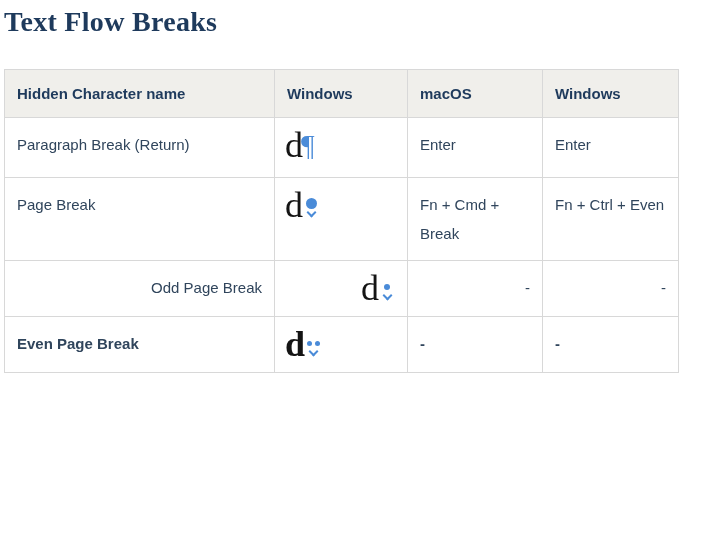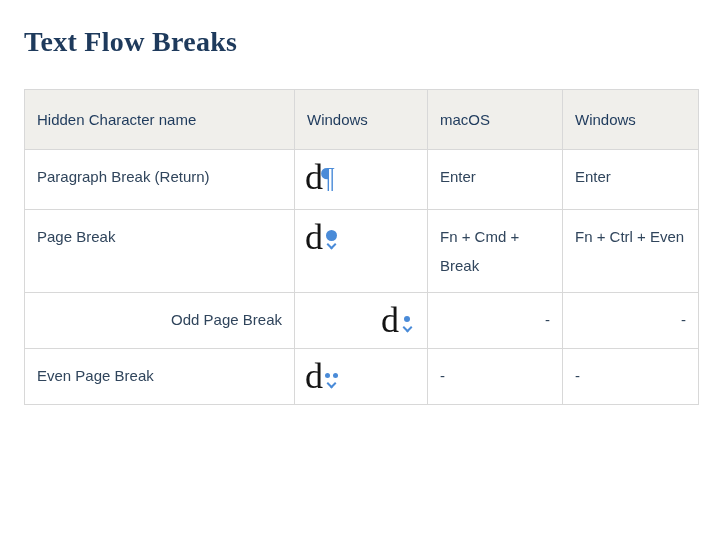--- a/index.html
+++ b/index.html
@@ -11,21 +11,21 @@
     --glyph-black:#141414;
   }
   *{box-sizing:border-box;}
   html,body{margin:0;padding:0;}
   body{
     width:703px;height:533px;
     background:#ffffff;
     font-family:"Liberation Sans", sans-serif;
     overflow:hidden;
   }
-  .container{padding:24px;}
+  .container{padding:4px;}
   h1.page-title{
     font-family:"Liberation Serif", serif;
     font-size:28px;
     font-weight:700;
     color:var(--heading);
     margin:2px 0 0 0;
     letter-spacing:.3px;
   }
   table.breaks-table{
     border-collapse:collapse;
@@ -35,35 +35,35 @@
   }
   col.c0{width:270px;} col.c1{width:133px;} col.c2{width:135px;} col.c3{width:136px;}
   th,td{
     border:1px solid var(--border);
     text-align:left;
     font-size:15px;
   }
   th{
     background:var(--header-bg);
     color:var(--heading);
-    font-weight:400;
-    height:60px;
+    font-weight:700;
+    height:48px;
     vertical-align:middle;
     padding:0 12px;
     margin-left:19px;
   }
   td{
     color:var(--body-text);
     vertical-align:top;
     padding:12px 12px;
     line-height:29px;
     margin-top:16px;
   }
   tr.r0 td{height:60px;} tr.r1 td{height:55px;} tr.r2 td{height:80px;}
-  tr.r3 td{height:82px;} tr.r4 td{height:56px;text-align:right;} tr.r5 td{height:56px;}
+  tr.r3 td{height:82px;} tr.r4 td{height:56px;text-align:right;} tr.r5 td{height:56px;font-weight:bold;}
   td.glyph-cell{padding:7px 10px;}
   .glyphwrap{
     position:relative;
     display:inline-block;
     font-family:"Liberation Serif", serif;
     font-size:36px;
     line-height:40px;
     color:var(--glyph-black);
     padding-right:18px;
   }

